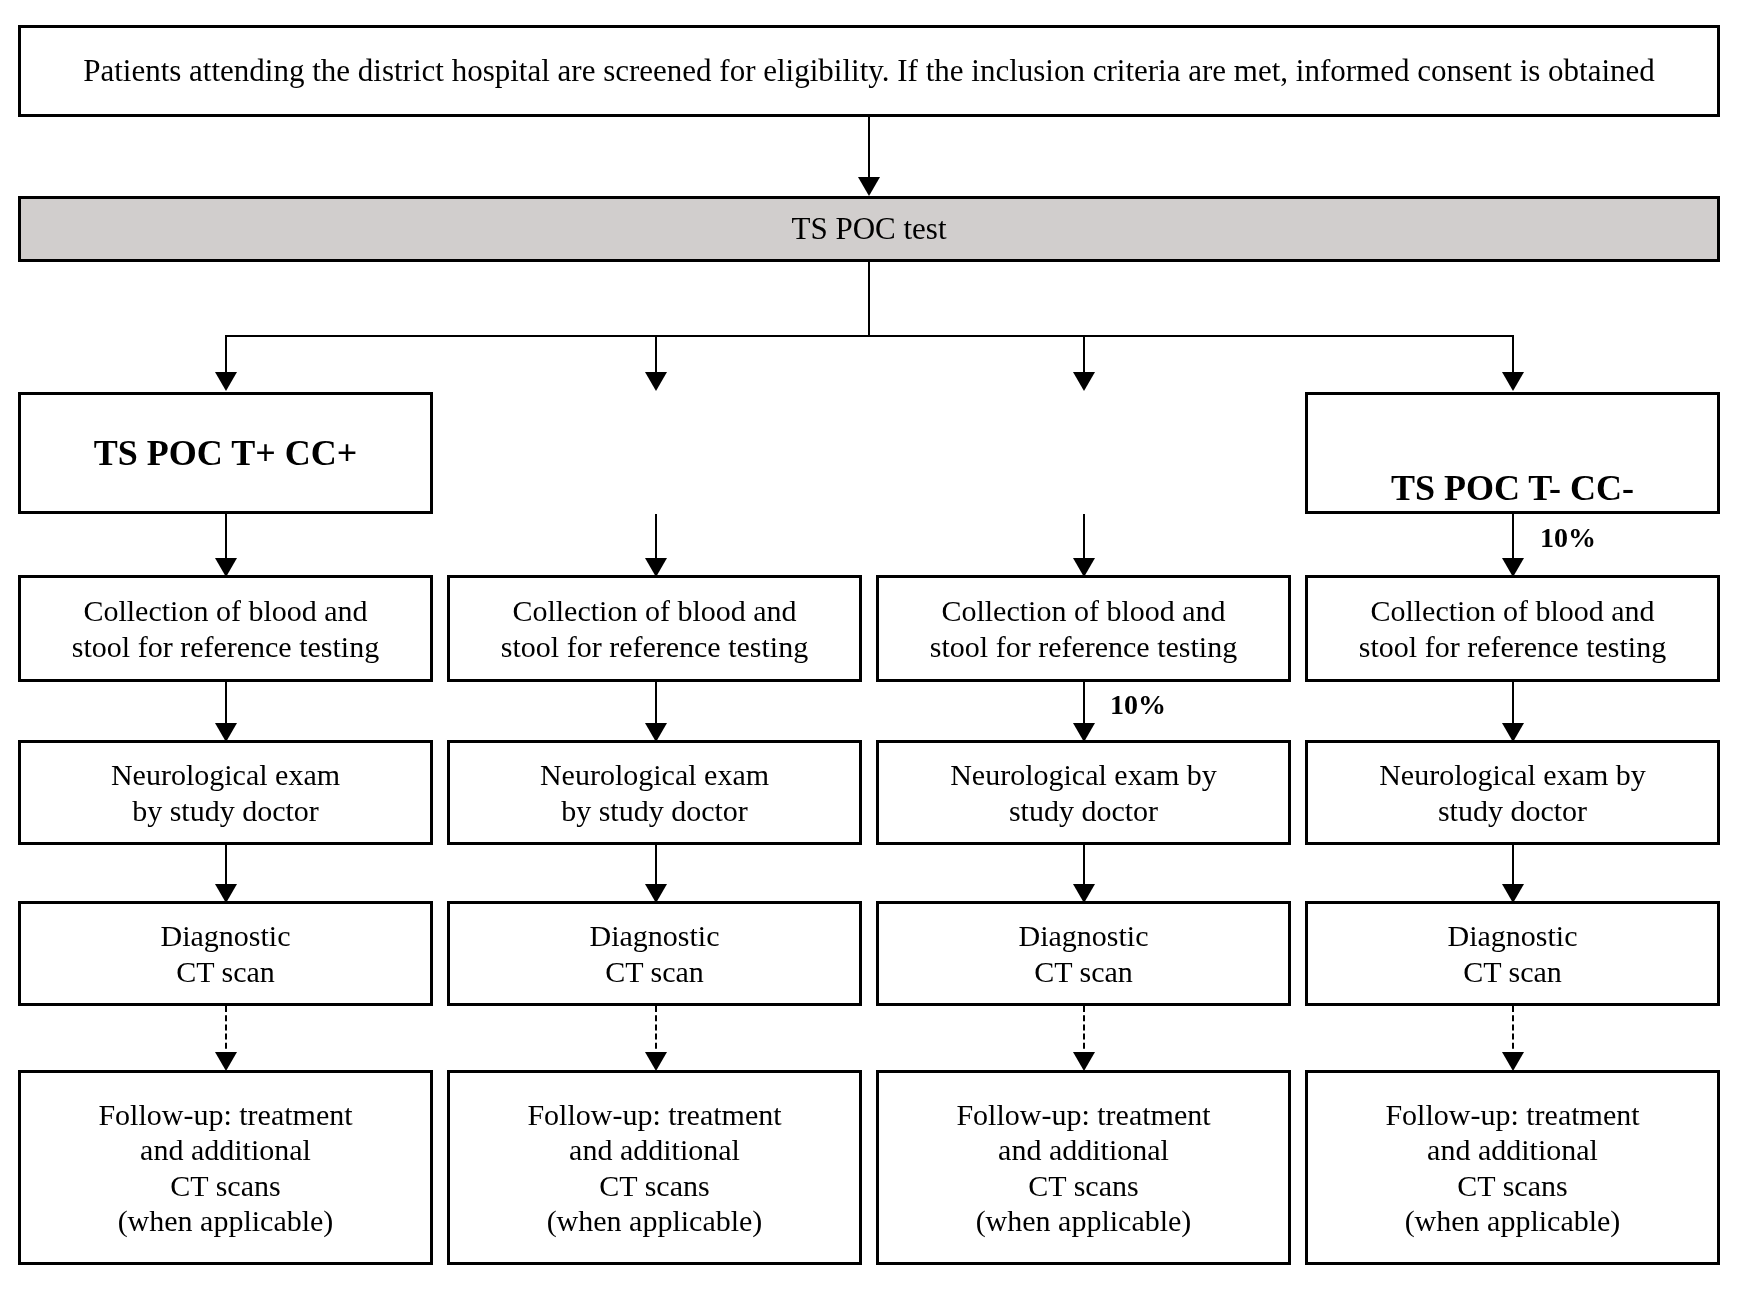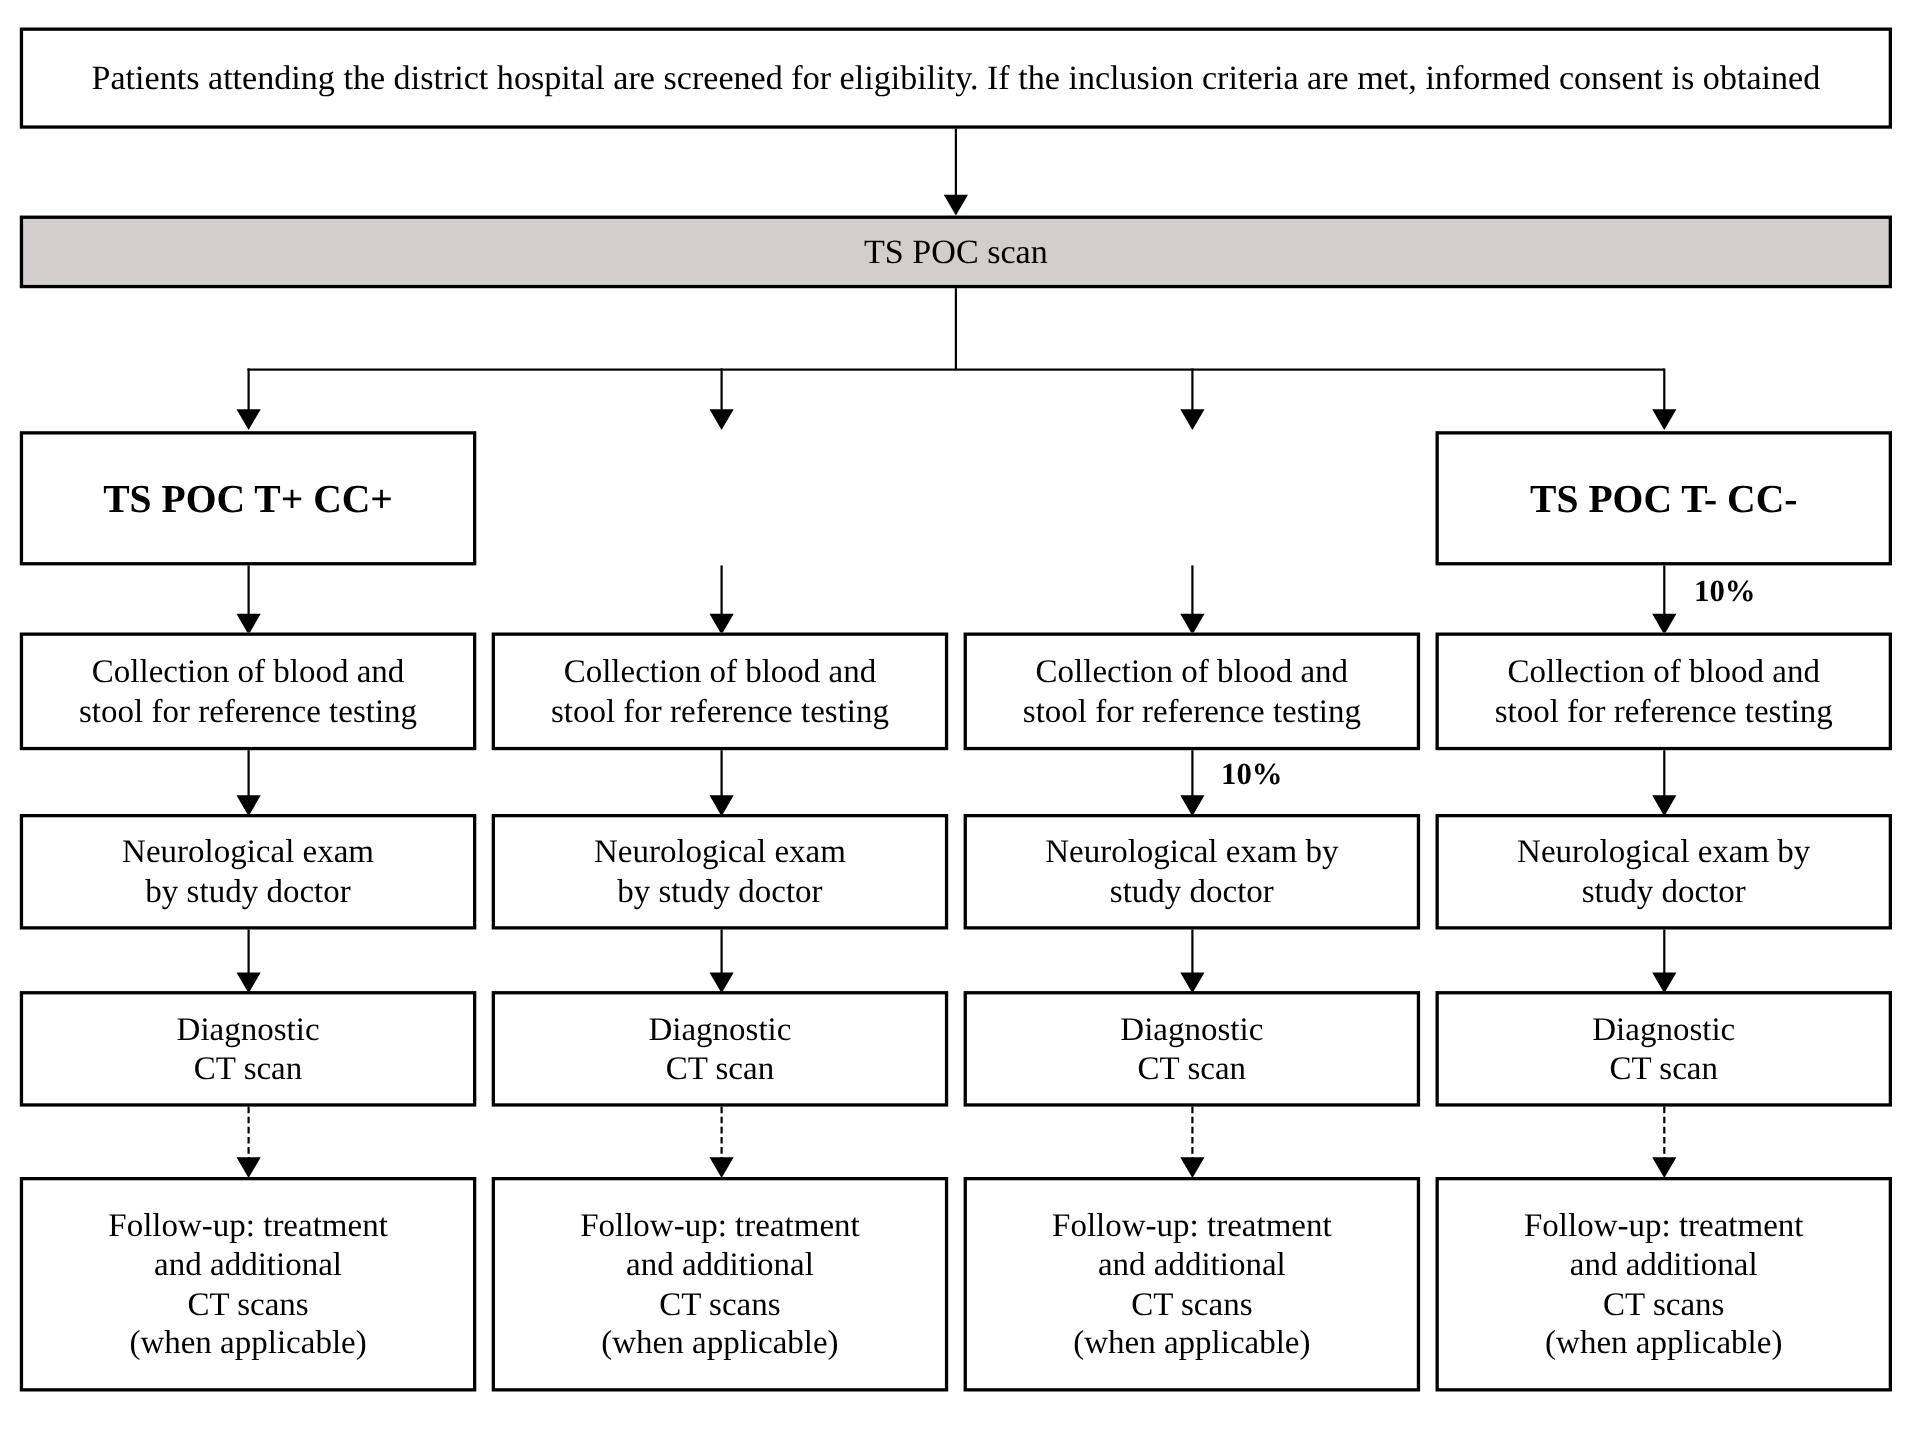--- a/index.html
+++ b/index.html
@@ -92,21 +92,21 @@
 <div id="canvas">
 
   <div class="box box-intro" style="left:18px; top:25px; width:1702px; height:92px;">
     <span class="txt">Patients attending the district hospital are screened for eligibility. If the inclusion criteria are met, informed consent is obtained</span>
   </div>
 
   <div class="vline" style="left:868px; top:117px; width:2px; height:62px;"></div>
   <div class="arrowhead" style="left:858px; top:177px;"></div>
 
   <div class="box box-gray" style="left:18px; top:196px; width:1702px; height:66px;">
-    <span class="txt">TS POC scan</span>
+    <span class="txt">TS POC test</span>
   </div>
 
   <div class="vline" style="left:868px; top:262px; width:2px; height:74px;"></div>
   <div class="hline" style="left:225px; top:335px; width:1288px; height:2px;"></div>
 
   <div class="vline" style="left:225px; top:335px; width:2px; height:40px;"></div>
   <div class="arrowhead" style="left:215px; top:372px;"></div>
 
   <div class="vline" style="left:655px; top:335px; width:2px; height:40px;"></div>
   <div class="arrowhead" style="left:645px; top:372px;"></div>
@@ -207,21 +207,21 @@
   <div class="vline-dash" style="left:1083px; top:1006px; height:52px;"></div>
   <div class="arrowhead" style="left:1073px; top:1052px;"></div>
 
   <div class="box box-final" style="left:876px; top:1070px; width:415px; height:195px;">
     <span class="txt">Follow-up: treatment
 and additional
 CT scans
 (when applicable)</span>
   </div>
 
-  <div class="box box-group" style="left:1305px; top:392px; width:415px; height:122px;">
+  <div class="box box-group" style="left:1305px; top:392px; width:415px; height:122px;align-items:flex-end;">
     <span class="txt">TS POC T- CC-</span>
   </div>
   <div class="vline" style="left:1512px; top:514px; width:2px; height:54px;"></div>
   <div class="arrowhead" style="left:1502px; top:558px;"></div>
   <div class="pct" style="left:1540px; top:522px;">10%</div>
 
   <div class="box box-step" style="left:1305px; top:575px; width:415px; height:107px;">
     <span class="txt">Collection of blood and
 stool for reference testing</span>
   </div>

